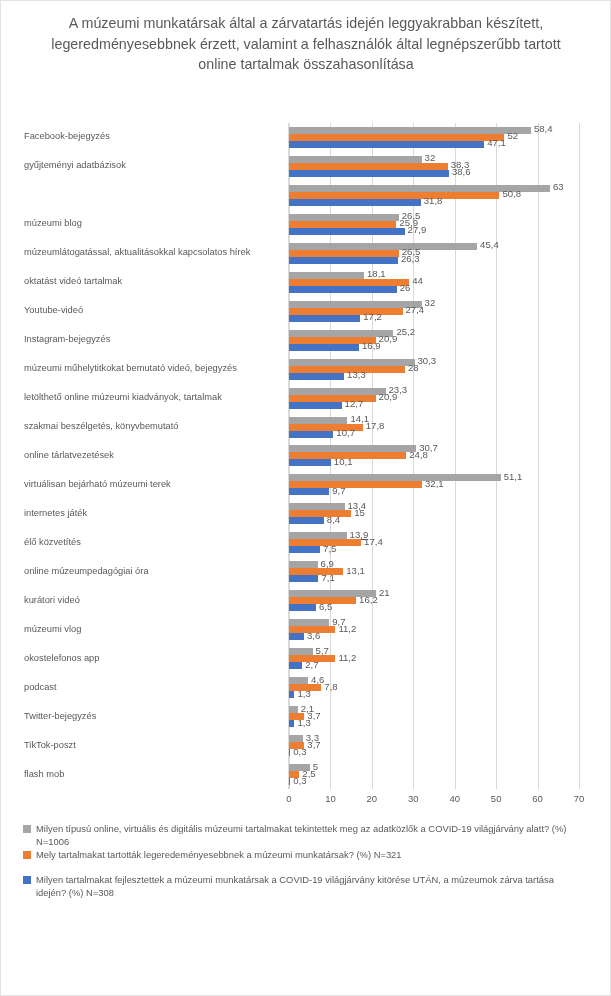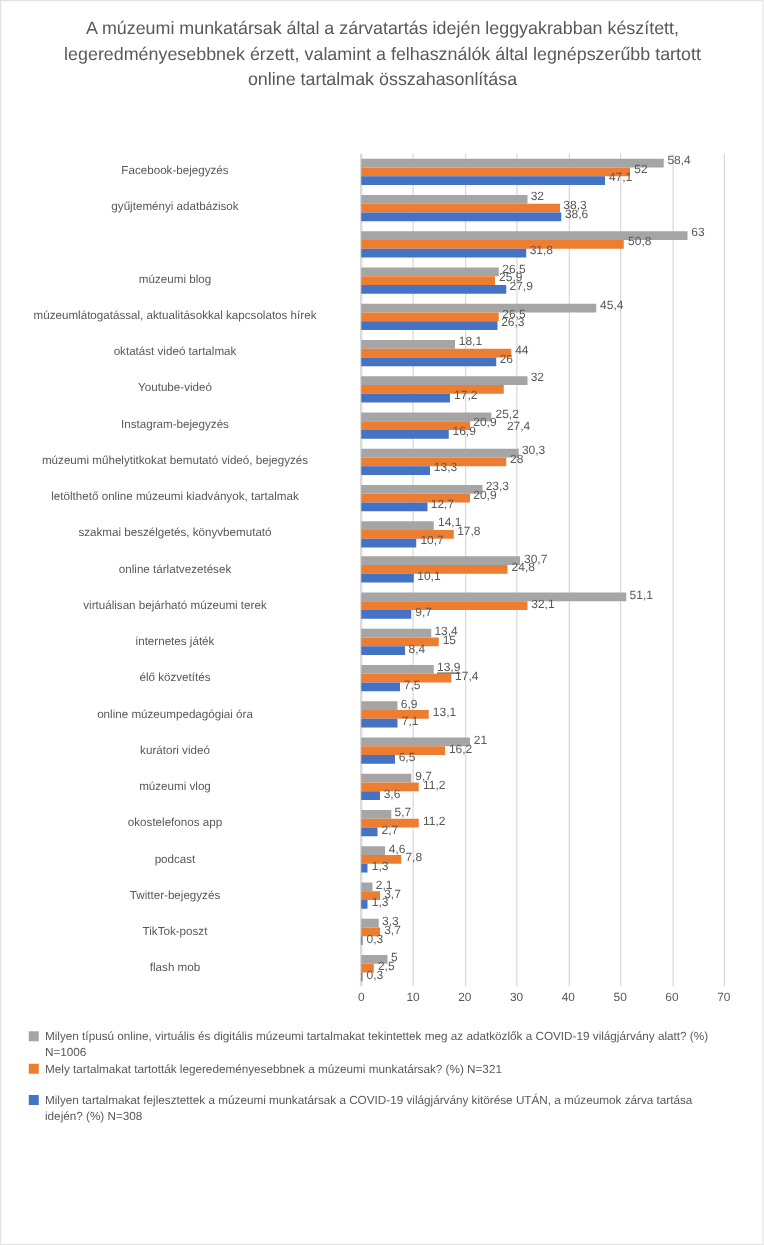--- a/index.html
+++ b/index.html
@@ -38,25 +38,26 @@
   #cat-labels {
     position: absolute;
     left: 0; top: 0;
     width: 282px;
     height: 100%;
   }
   .cat-label {
     position: absolute;
     right: 5px;
     width: 276px;
-    text-align: center;
+    text-align: left;
     font-size: 9.3px;
     color: #595959;
     white-space: nowrap;
     line-height: 1;
+    padding-left: 22px;
   }
   #plot {
     position: absolute;
     left: 287px;
     top: 0;
     width: 290px;
     height: 666px;
     border-left: 1px solid #d9d9d9;
   }
   .gridline {
@@ -216,21 +217,21 @@
           <div class="bar-label" style="left: 77.9857px; top: 1.47826px;">18,1</div>
           <div class="bar s1" style="top: 10.9783px; width: 120.143px;"></div>
           <div class="bar-label" style="left: 123.143px; top: 8.47826px;">44</div>
           <div class="bar s2" style="top: 17.9783px; width: 107.714px;"></div>
           <div class="bar-label" style="left: 110.714px; top: 15.4783px;">26</div>
         </div>
         <div class="group" style="top: 173.739px; height: 28.9565px;">
           <div class="bar s0" style="top: 3.97826px; width: 132.571px;"></div>
           <div class="bar-label" style="left: 135.571px; top: 1.47826px;">32</div>
           <div class="bar s1" style="top: 10.9783px; width: 113.514px;"></div>
-          <div class="bar-label" style="left: 116.514px; top: 8.47826px; margin-top: 32px;">27,4</div>
+          <div class="bar-label" style="left: 116.514px; top: 8.47826px;">27,4</div>
           <div class="bar s2" style="top: 17.9783px; width: 71.2571px;"></div>
           <div class="bar-label" style="left: 74.2571px; top: 15.4783px;">17,2</div>
         </div>
         <div class="group" style="top: 202.696px; height: 28.9565px;">
           <div class="bar s0" style="top: 3.97826px; width: 104.4px;"></div>
           <div class="bar-label" style="left: 107.4px; top: 1.47826px;">25,2</div>
           <div class="bar s1" style="top: 10.9783px; width: 86.5857px;"></div>
           <div class="bar-label" style="left: 89.5857px; top: 8.47826px;">20,9</div>
           <div class="bar s2" style="top: 17.9783px; width: 70.0143px;"></div>
           <div class="bar-label" style="left: 73.0143px; top: 15.4783px;">16,9</div>

